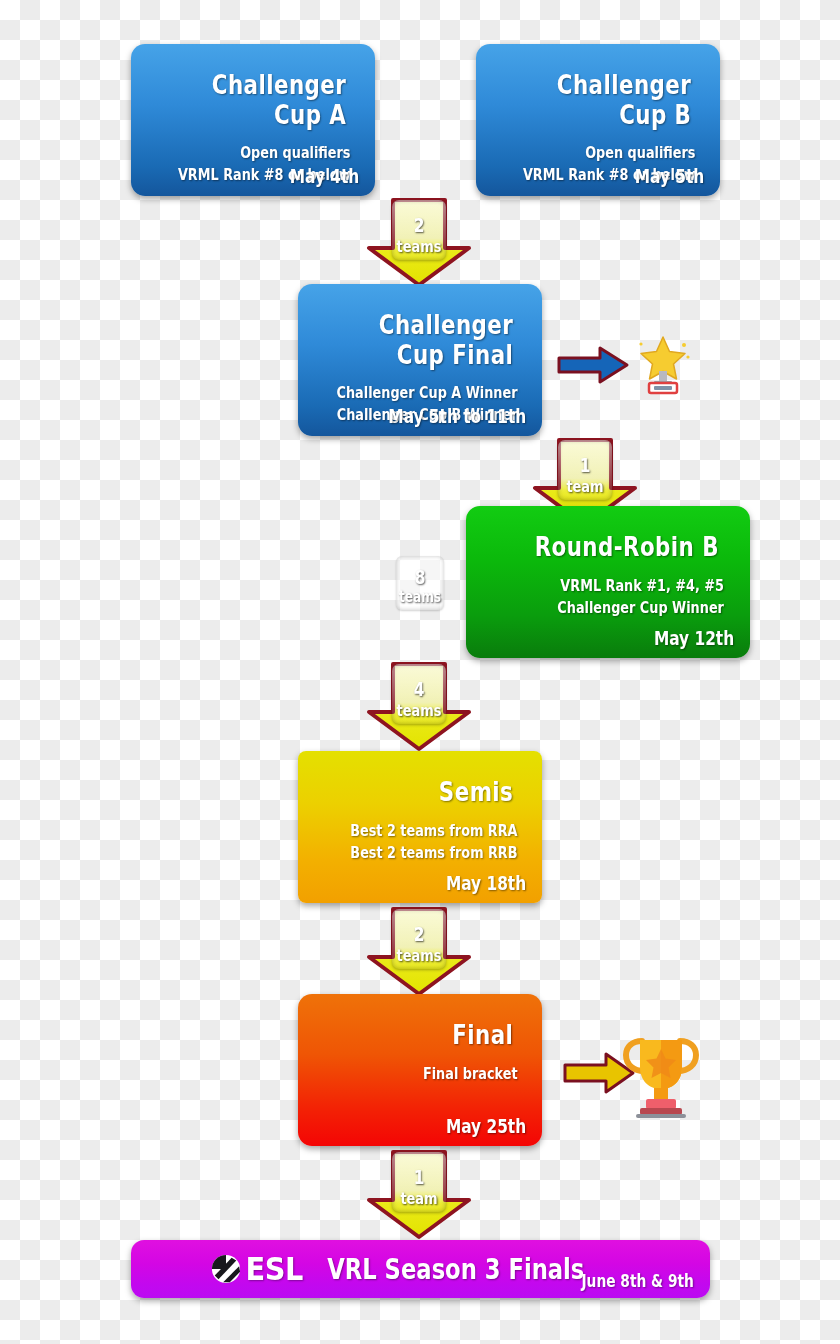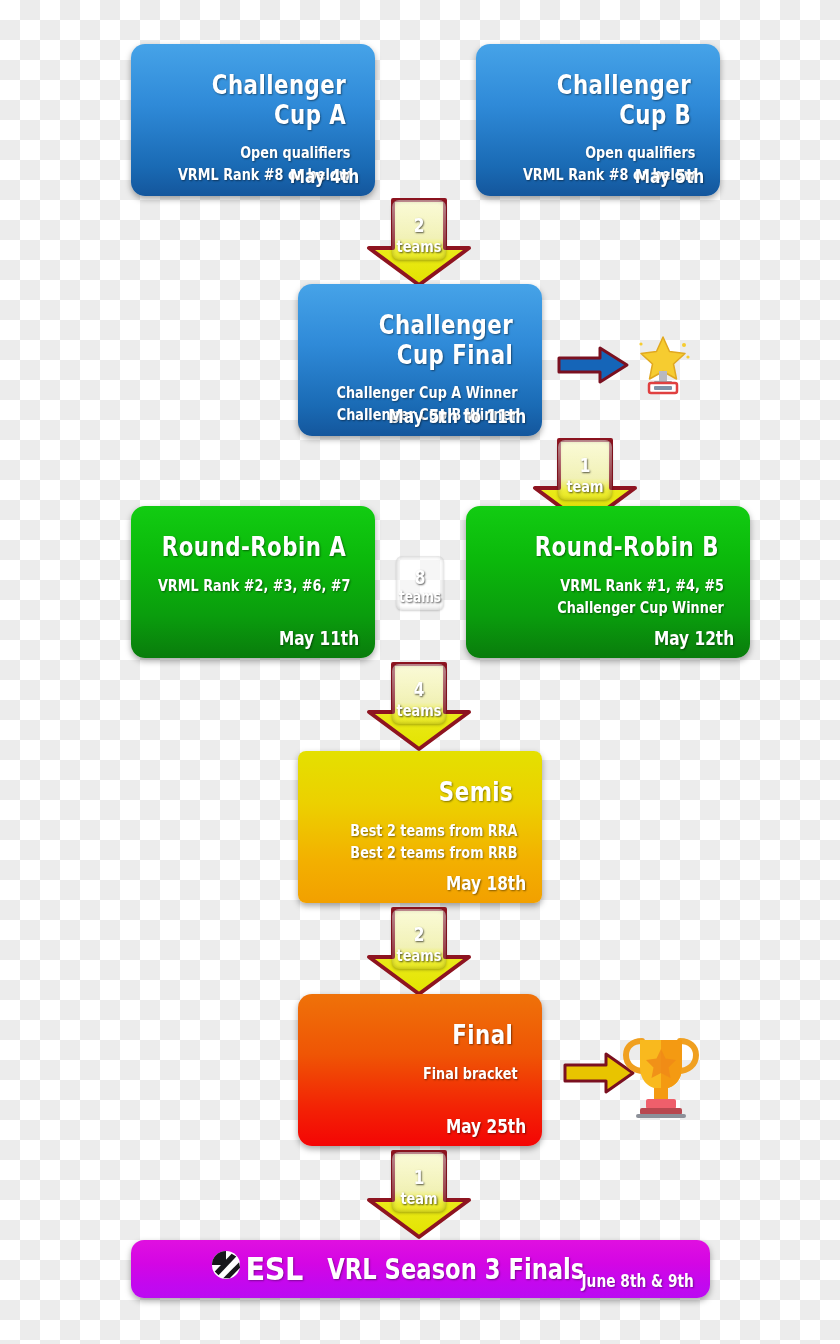--- a/index.html
+++ b/index.html
@@ -106,21 +106,21 @@
     justify-content: center;
     color: #fff;
     box-sizing: border-box;
   }
   .banner-inner {
     display: flex;
     align-items: center;
     gap: 10px;
     transform: translateX(-16px);
   }
-  .esl-logo-wrap { display: flex; align-items: flex-start; gap: 5px; }
+  .esl-logo-wrap { display: flex; align-items: center; gap: 5px; }
   .esl-mark { width: 30px; height: 30px; display: block; }
   .esl-word {
     font-size: 32px;
     font-weight: bold;
     letter-spacing: -0.5px;
     text-shadow: 1px 1px 2px rgba(0,0,0,0.35);
   }
   .banner-title {
     font-size: 28px;
     font-weight: bold;
@@ -285,27 +285,20 @@
 
   <div class="down-arrow" id="arrow-1team-mid">
     <svg width="108" height="92" viewBox="0 0 108 92">
       <path d="M28,4 L80,4 L80,52 L104,52 L54,89 L4,52 L28,52 Z" fill="url(#ag1)" stroke="#8e1420" stroke-width="4" stroke-linejoin="round"></path>
     </svg>
     <div class="arrow-badge"></div>
     <div class="arrow-num">1</div>
     <div class="arrow-word">team</div>
   </div>
 
-  <div class="box green" id="box-rr-a">
-    <div class="box-title">Round-Robin A</div>
-    <div class="box-sub">
-      <div>VRML Rank #2, #3, #6, #7</div>
-    </div>
-    <div class="box-date">May 11th</div>
-  </div>
 
   <div id="label-8teams">
     <div class="arrow-num">8</div>
     <div class="arrow-word">teams</div>
   </div>
 
   <div class="box green" id="box-rr-b">
     <div class="box-title">Round-Robin B</div>
     <div class="box-sub">
       <div>VRML Rank #1, #4, #5</div>

